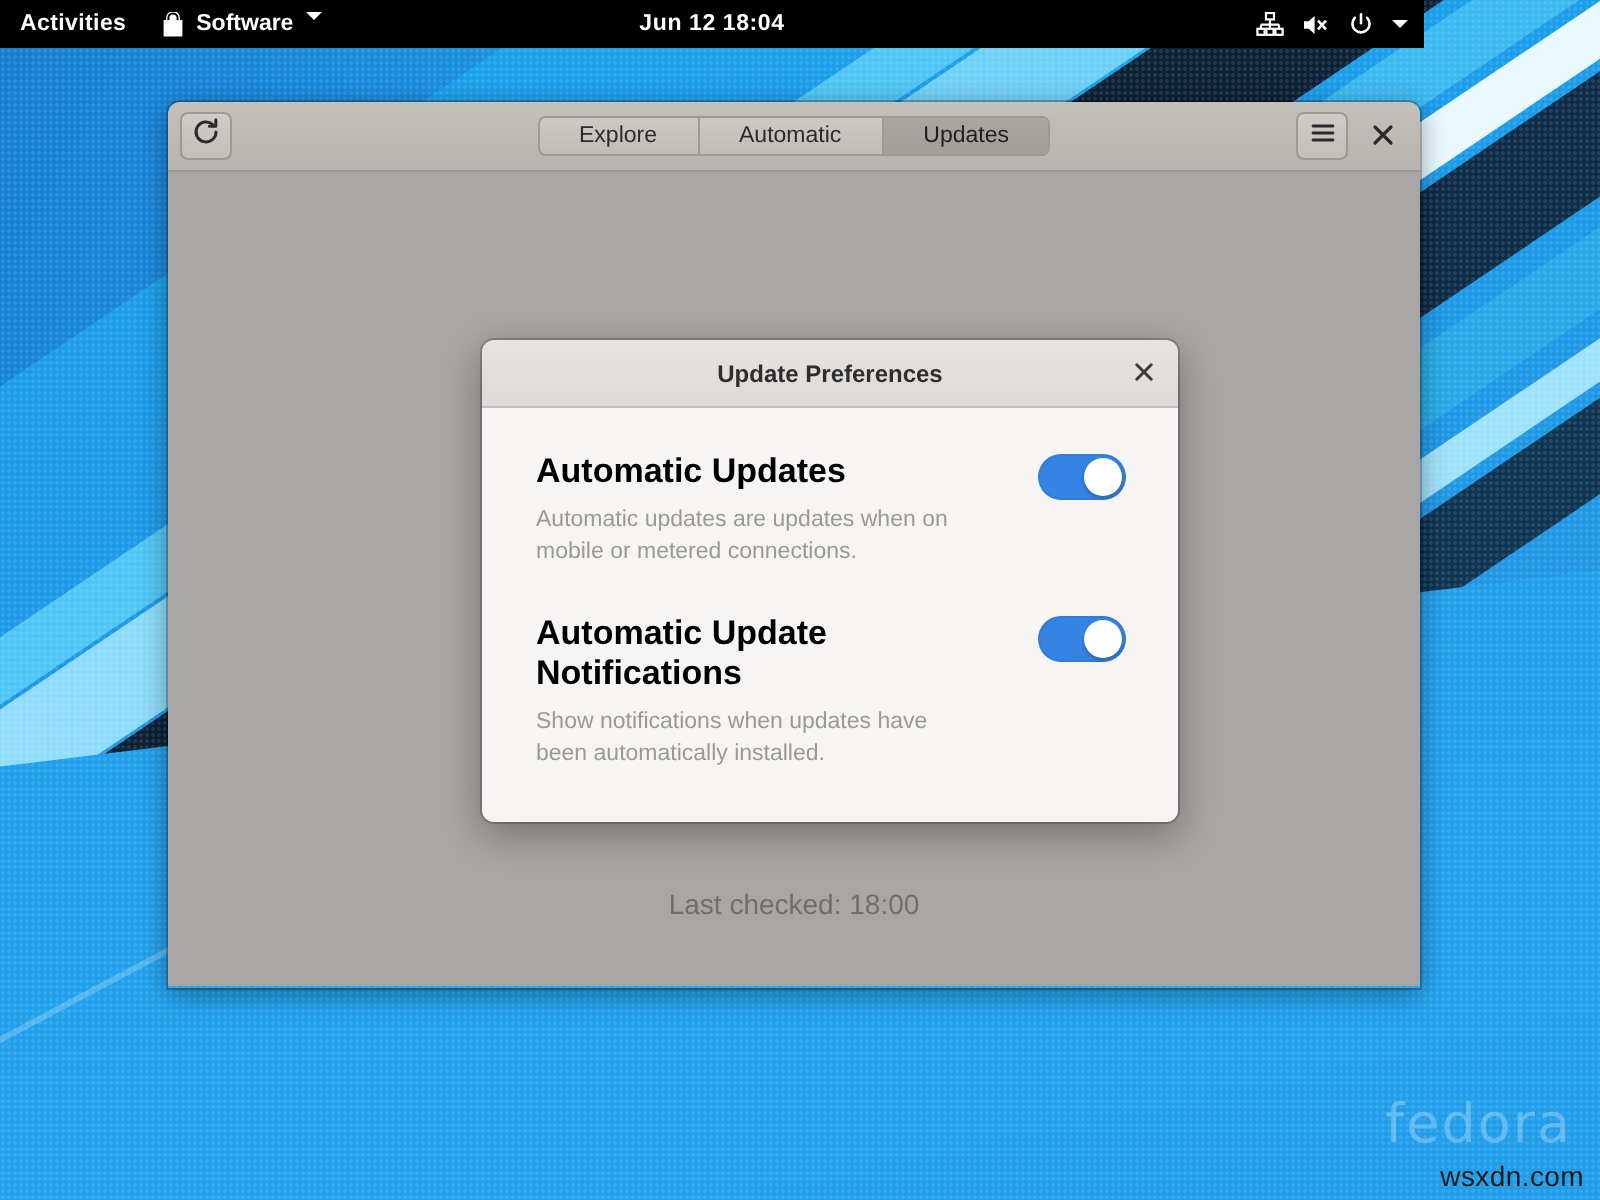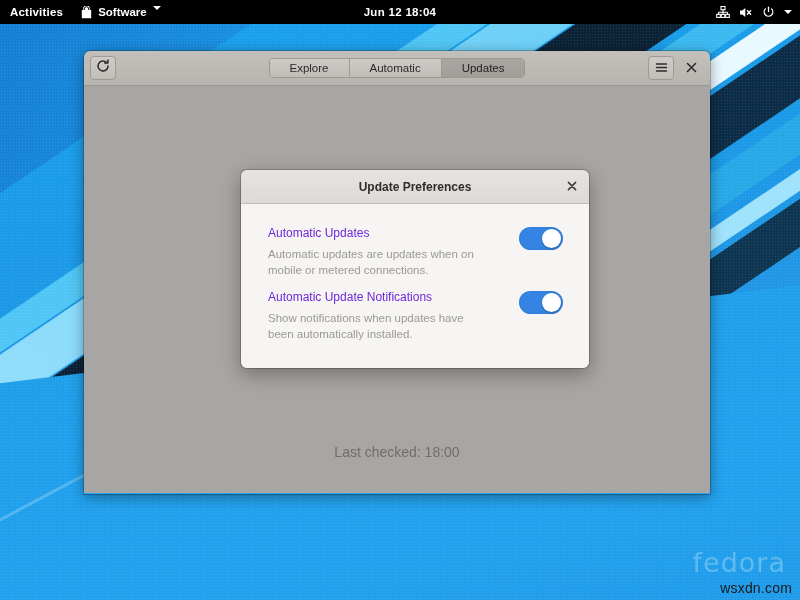--- a/index.html
+++ b/index.html
@@ -101,21 +101,21 @@
     font-size: 14px;
     color: #1a1a1a;
     font-family: "Liberation Sans", sans-serif;
     letter-spacing: .2px;
   }
 
   
   .topbar {
     position: absolute;
     left: 0; top: 0;
-    width: 800px; height: 24px;
+    width: 712px; height: 24px;
     background: #000000;
     color: #ffffff;
     display: flex;
     align-items: center;
     font-size: 11.5px;
     z-index: 40;
     gap: 37px;
   }
   .tb-left { display: flex; align-items: center; padding-left: 10px; gap: 18px; }
   .tb-activities { font-weight: bold; color: #ffffff; letter-spacing: .2px; }
@@ -264,26 +264,26 @@
   .dlg-body {
     background: #f6f5f4;
     padding: 22px 26px 26px 27px;
   }
   .setting-row {
     display: flex;
     align-items: flex-start;
     justify-content: space-between;
     gap: 14px;
   }
-  .setting-row + .setting-row { margin-top: 11px; gap: 39px; }
+  .setting-row + .setting-row { margin-top: 22px; gap: 39px; }
   .setting-text { flex: 1; min-width: 0; }
   .setting-title {
-    font-size: 12px;
-    font-weight: normal;
-    color: #6d28d9;
+    font-size: 17px;
+    font-weight: bold;
+    color: #000000;
     margin-bottom: 7px;
   }
   .setting-desc {
     font-size: 11.5px;
     line-height: 1.38;
     color: #9a9996;
   }
   .toggle {
     flex: 0 0 auto;
     width: 44px; height: 23px;

